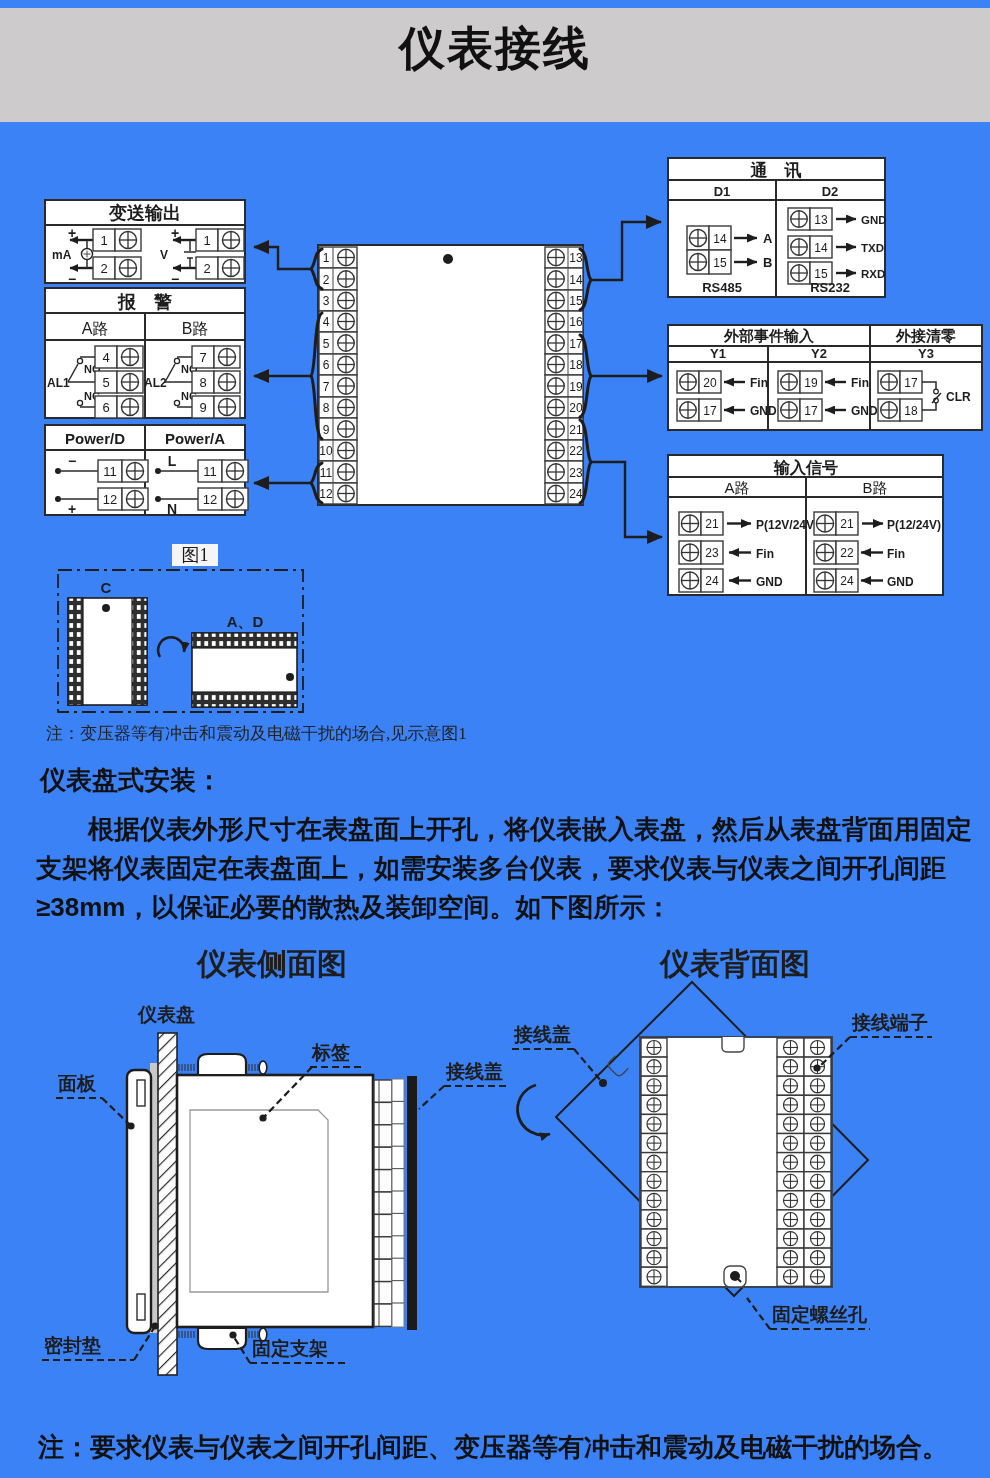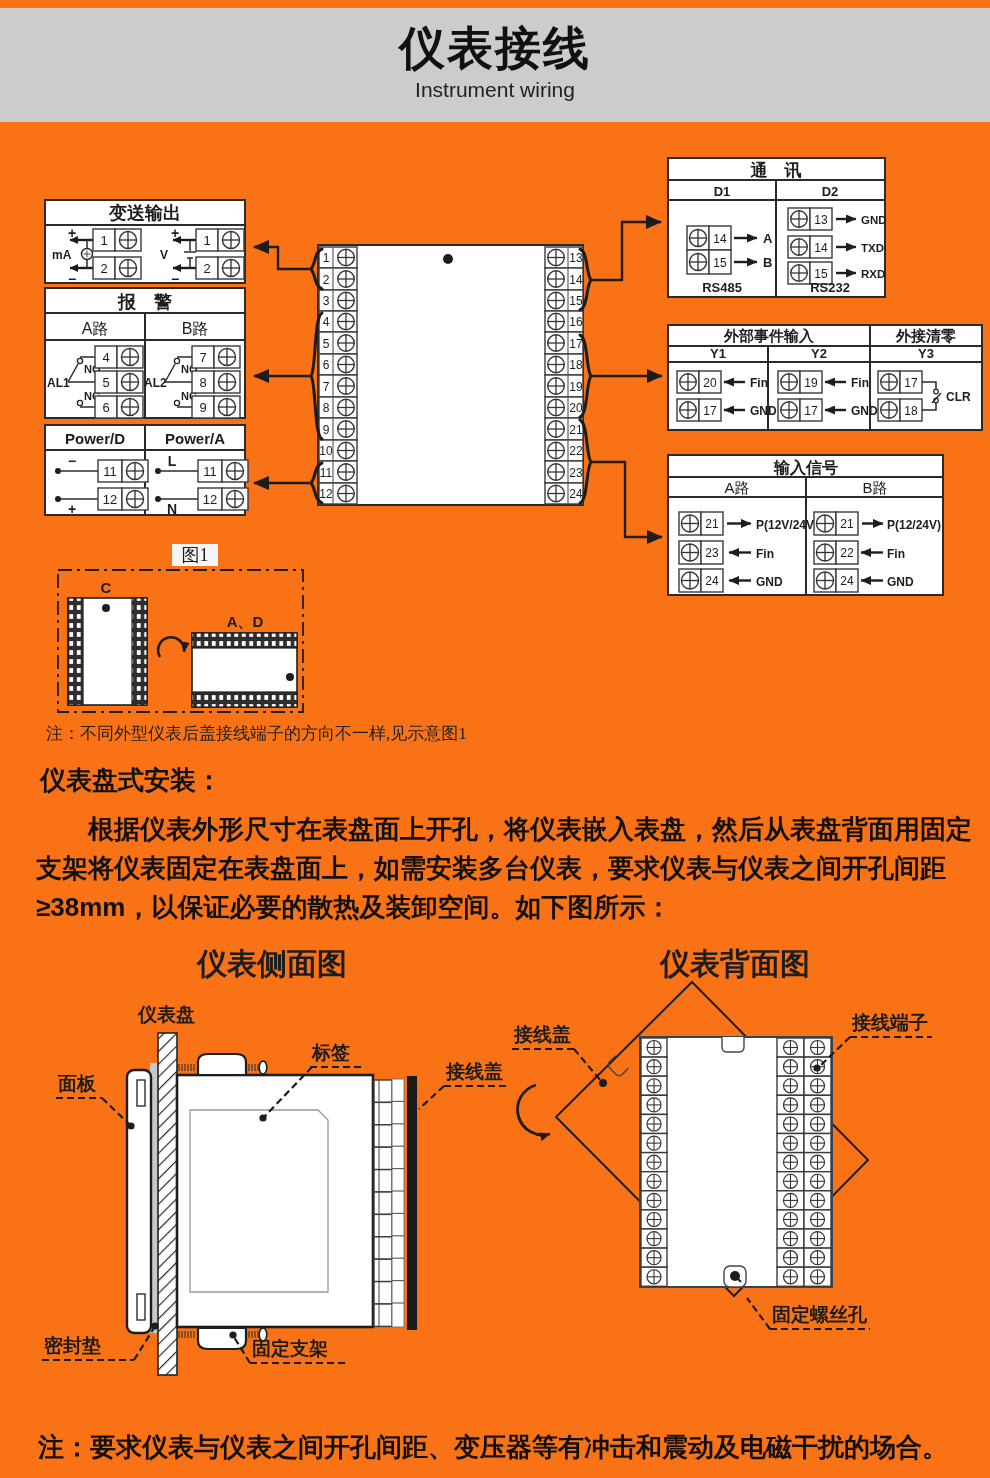--- a/index.html
+++ b/index.html
@@ -1,16 +1,16 @@
 <!DOCTYPE html>
 <html><head>
 <meta charset="utf-8">
 <style>
   html,body{margin:0;padding:0;background:#fff;}
-  .page{position:relative;width:990px;height:1478px;background:#f97316;overflow:hidden;
+  .page{position:relative;width:990px;height:1478px;background:#3b82f6;overflow:hidden;
         font-family:"Liberation Sans",sans-serif;color:#1f1f1f;}
   .banner{position:absolute;left:0;top:8px;width:990px;height:114px;background:#cdcbcb;text-align:center;}
   .banner h1{margin:10px 0 0 0;font-size:46px;font-weight:bold;letter-spacing:2px;color:#111;}
   .banner .sub{margin-top:-2px;font-size:21px;color:#222;}
   .fig-note{position:absolute;left:46px;top:722px;font-family:"Liberation Serif",serif;font-size:17px;color:#222;}
   .install-heading{position:absolute;left:40px;top:763px;font-size:26px;font-weight:bold;margin:0;color:#111;}
   .install-body{position:absolute;left:28px;top:802px;width:946px;font-size:26px;font-weight:bold;
                 line-height:39px;text-indent:2em;margin:8px;color:#111;}
   .bottom-note{position:absolute;left:38px;top:1430px;font-size:26px;font-weight:bold;color:#111;}
   svg.diagram{position:absolute;left:0;top:0;}
@@ -26,21 +26,20 @@
   .dash{stroke:#1d1d1d;stroke-width:2.2;fill:none;stroke-dasharray:7 4;}
   .brace{stroke:#1d1d1d;stroke-width:3;fill:none;stroke-linecap:round;}
 </style>
 </head>
 <body>
 
 <div class="page">
 
   <header class="banner">
     <h1>仪表接线</h1>
-    <div class="sub">Instrument wiring</div>
   </header>
 
   <svg class="diagram" width="990" height="1478" viewBox="0 0 990 1478">
     <defs>
       <g id="screw">
         <circle r="9" fill="#fff" stroke="#333" stroke-width="1.5"></circle>
         <line x1="-9" y1="0" x2="9" y2="0" stroke="#333" stroke-width="1.4"></line>
         <line x1="0" y1="-9" x2="0" y2="9" stroke="#333" stroke-width="1.4"></line>
       </g>
       <marker id="abig" markerWidth="17" markerHeight="14" refX="15" refY="7" orient="auto" markerUnits="userSpaceOnUse">
@@ -691,18 +690,18 @@
       <text x="852" y="1029" font-size="19" class="b">接线端子</text>
       <path class="dash" d="M850 1037 L932 1037"></path>
         <path class="dash" d="M850 1037 L820 1066"></path>
         <circle cx="817" cy="1068" r="3.6" fill="#1d1d1d"></circle>
       <text x="772" y="1321" font-size="19" class="b">固定螺丝孔</text>
       <path class="dash" d="M770 1329 L870 1329"></path>
         <path class="dash" d="M770 1329 L747 1298"></path>
     </g>
   </svg>
 
-  <div class="fig-note">注：不同外型仪表后盖接线端子的方向不一样,见示意图1</div>
+  <div class="fig-note">注：变压器等有冲击和震动及电磁干扰的场合,见示意图1</div>
   <h2 class="install-heading">仪表盘式安装：</h2>
   <p class="install-body">根据仪表外形尺寸在表盘面上开孔，将仪表嵌入表盘，然后从表盘背面用固定支架将仪表固定在表盘面上，如需安装多台仪表，要求仪表与仪表之间开孔间距≥38mm，以保证必要的散热及装卸空间。如下图所示：</p>
   <div class="bottom-note">注：要求仪表与仪表之间开孔间距、变压器等有冲击和震动及电磁干扰的场合。</div>
 
 </div>
 
 </body></html>

